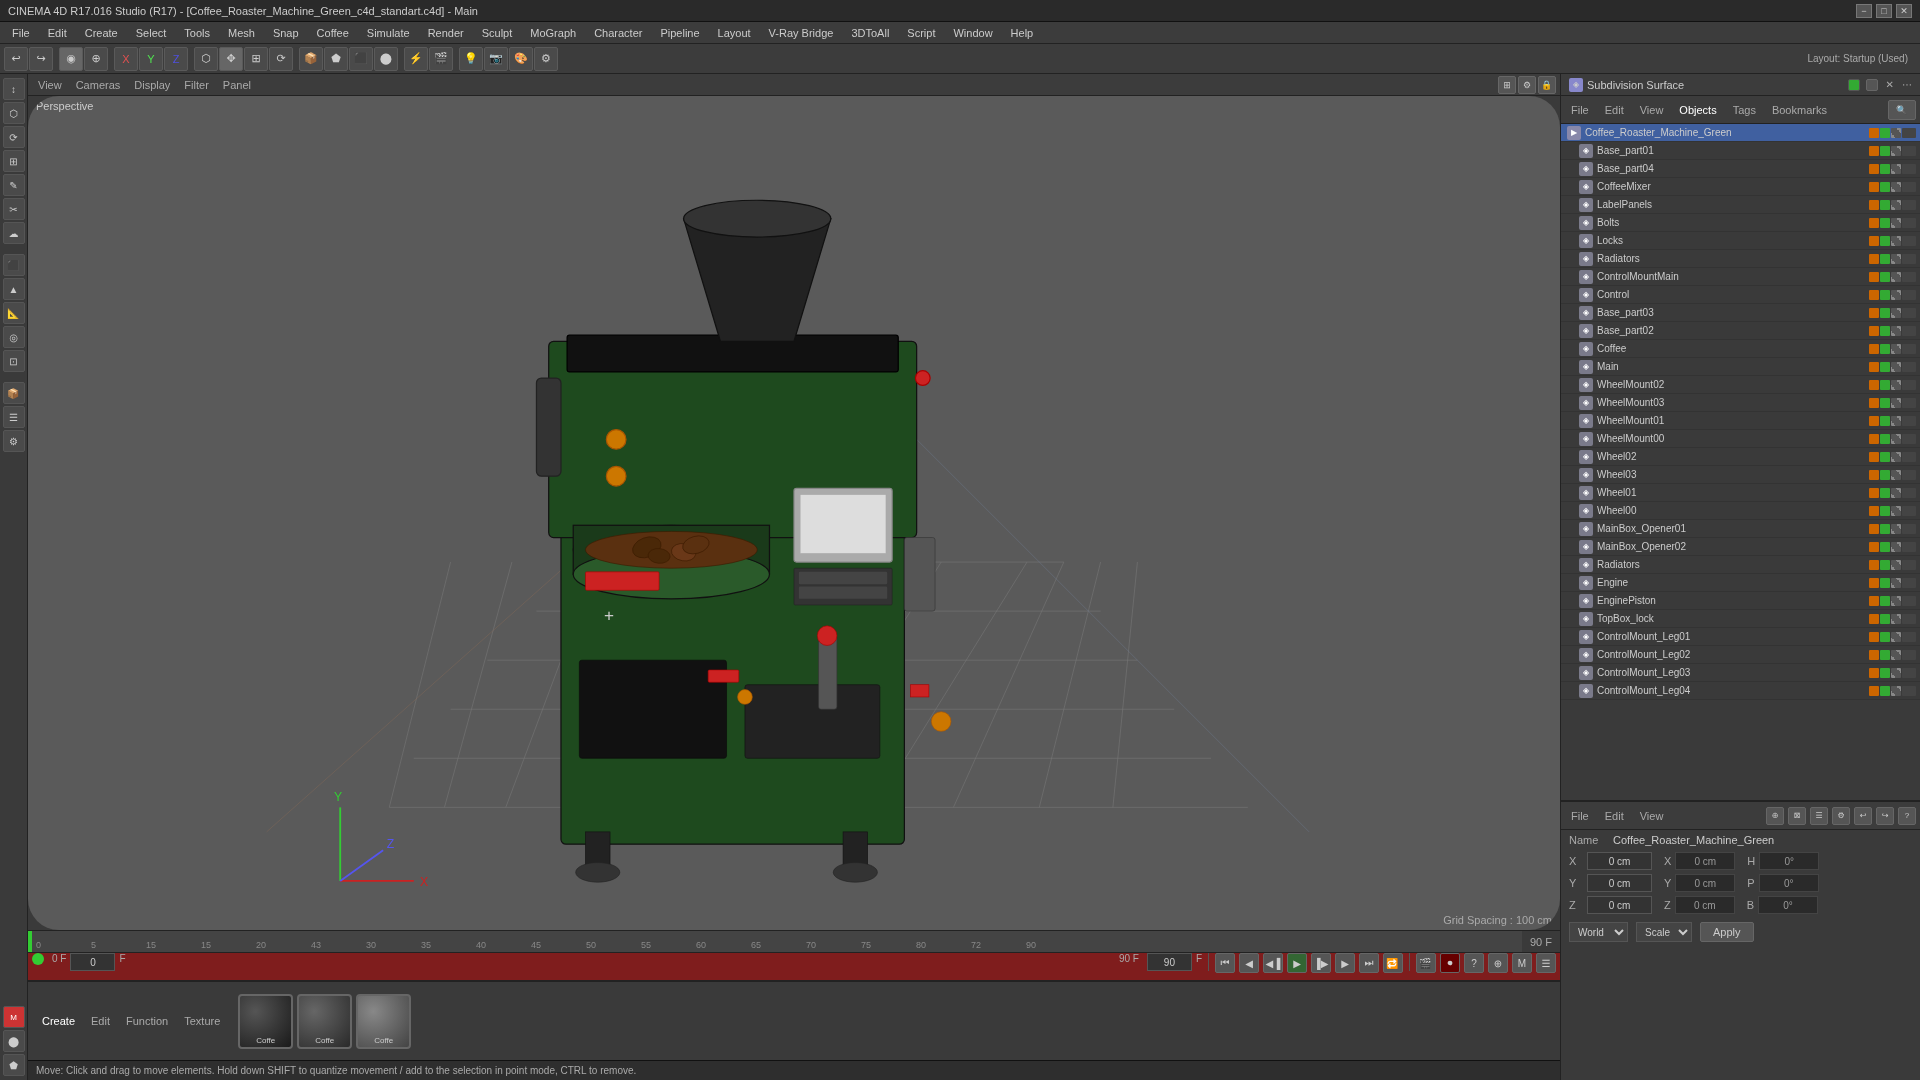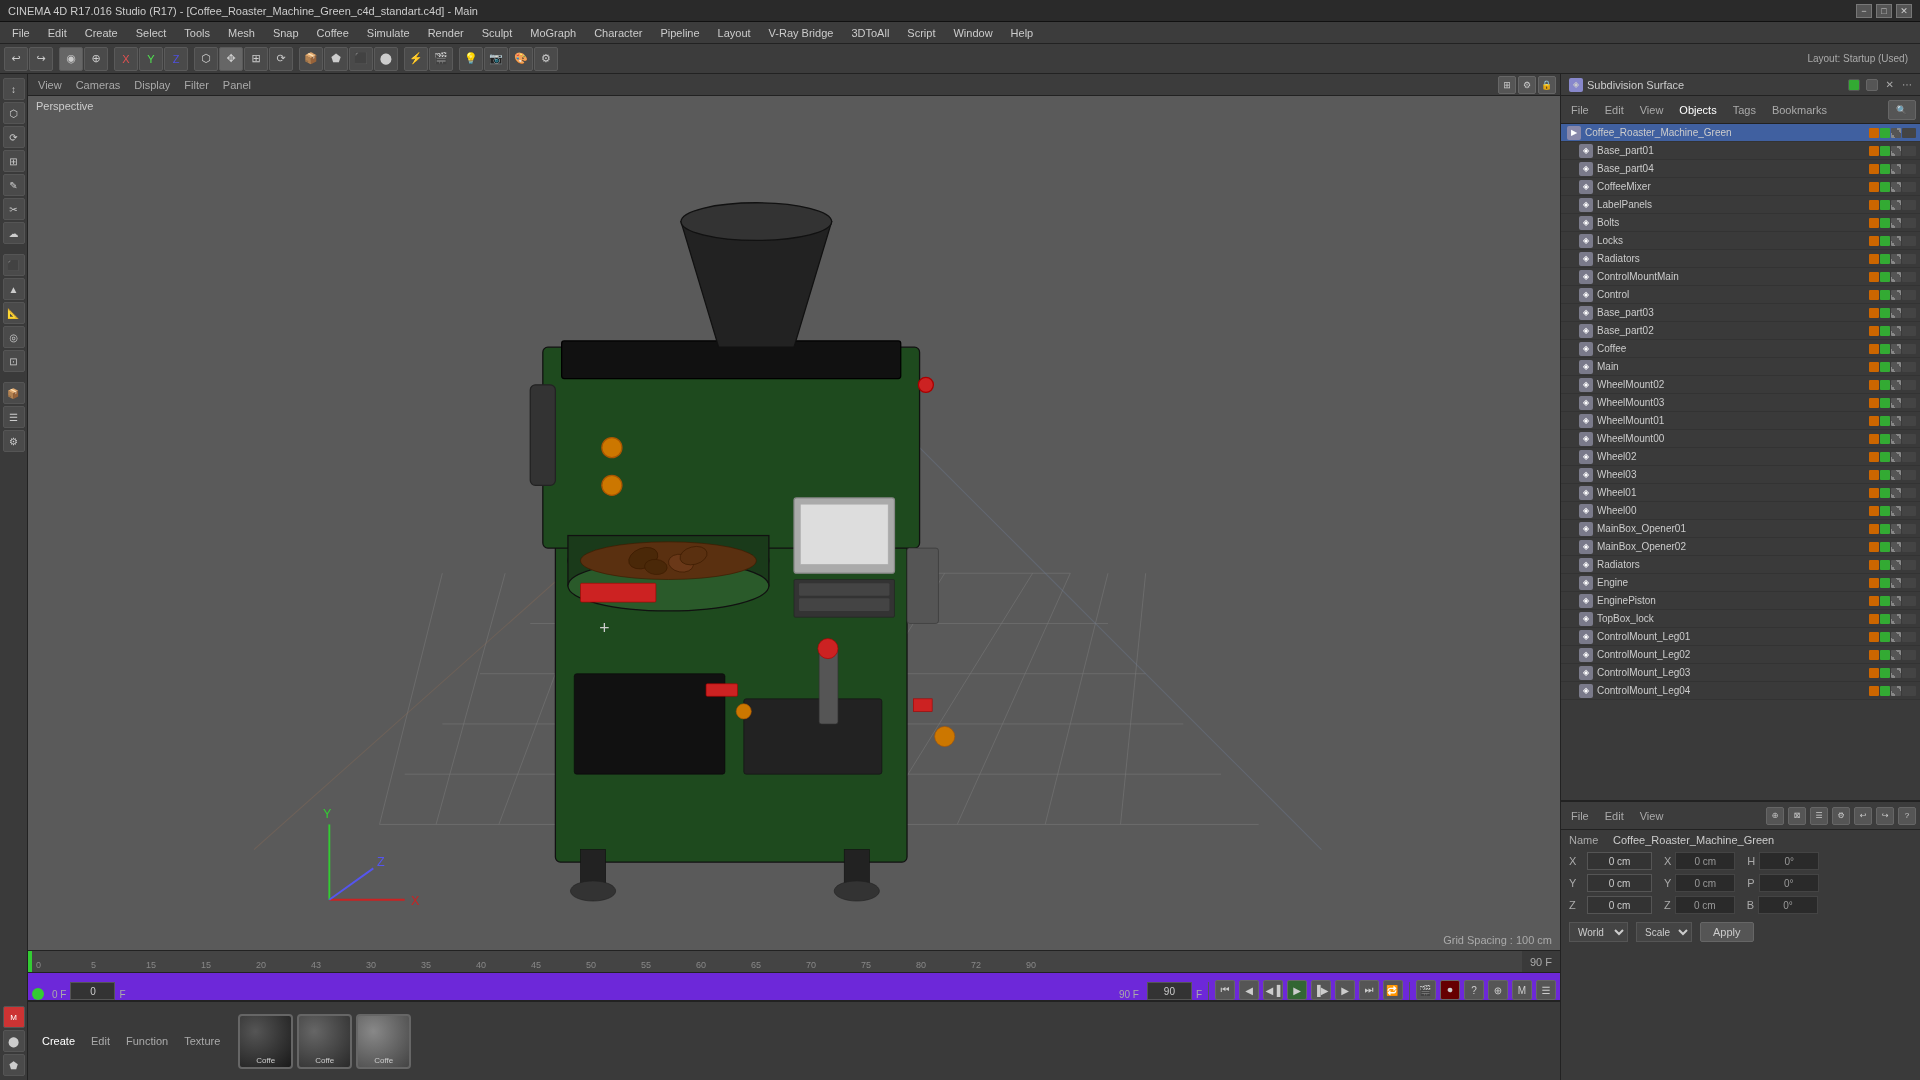--- a/index.html
+++ b/index.html
@@ -37,37 +37,38 @@
     #viewport { flex: 1; background: #5a5a5a; position: relative; overflow: hidden; }
     #viewport-perspective { position: absolute; top: 4px; left: 8px; font-size: 11px; color: #ccc; }
 
     
     .grid-bg {
       background-color: #666;
       background-image: 
         linear-gradient(rgba(0,0,0,0.15) 1px, transparent 1px),
         linear-gradient(90deg, rgba(0,0,0,0.15) 1px, transparent 1px);
       background-size: 40px 40px;
+      border-radius: 31px;
     }
 
     
     #grid-spacing { position: absolute; bottom: 4px; right: 8px; font-size: 11px; color: #aaa; }
 
     
     #timeline {
       height: 22px; background: #3a3a3a; display: flex; align-items: center;
       border-top: 1px solid #222; overflow: hidden;
     }
     #timeline-ruler { flex: 1; background: #444; height: 100%; display: flex; align-items: flex-end; padding-bottom: 2px; padding-left: 4px; gap: 0; }
     .tl-mark { font-size: 9px; color: #888; min-width: 55px; }
     #timeline-end { font-size: 11px; color: #aaa; padding: 0 8px; }
 
     
     #bottom-controls {
-      height: 28px; background: #6d28d9; display: flex; align-items: flex-end;
+      height: 28px; background: #7f1d1d; display: flex; align-items: flex-start;
       border-top: 1px solid #222; padding: 0 4px; gap: 4px;
     }
     .bc-input { height: 18px; width: 45px; background: #333; border: 1px solid #555; color: #ccc; font-size: 10px; text-align: center; }
     .bc-sep { width: 1px; height: 18px; background: #555; margin: 0 2px; }
 
     
     #material-bar {
       height: 80px; background: #3a3a3a; border-top: 2px solid #222; display: flex; align-items: center;
       padding: 0 8px; gap: 4px;
     }
@@ -437,20 +438,23 @@
         <span class="mat-label">Coffe</span>
       </div>
       <div class="mat-swatch" style="background:radial-gradient(circle at 30% 30%, #666, #2a2a2a);">
         <span class="mat-label">Coffe</span>
       </div>
       <div class="mat-swatch" style="background:radial-gradient(circle at 30% 30%, #888, #444);">
         <span class="mat-label">Coffe</span>
       </div>
     </div>
 
+    <div id="statusbar">
+      <span>Move: Click and drag to move elements. Hold down SHIFT to quantize movement / add to the selection in point mode, CTRL to remove.</span>
+    </div>
   </div>
 
   <div id="rightpanel">
 
     <div id="obj-manager">
 
       <div id="subdiv-header">
         <div class="subdiv-icon">◈</div>
         <span class="subdiv-label">Subdivision Surface</span>
         <div style="flex:1"></div>

